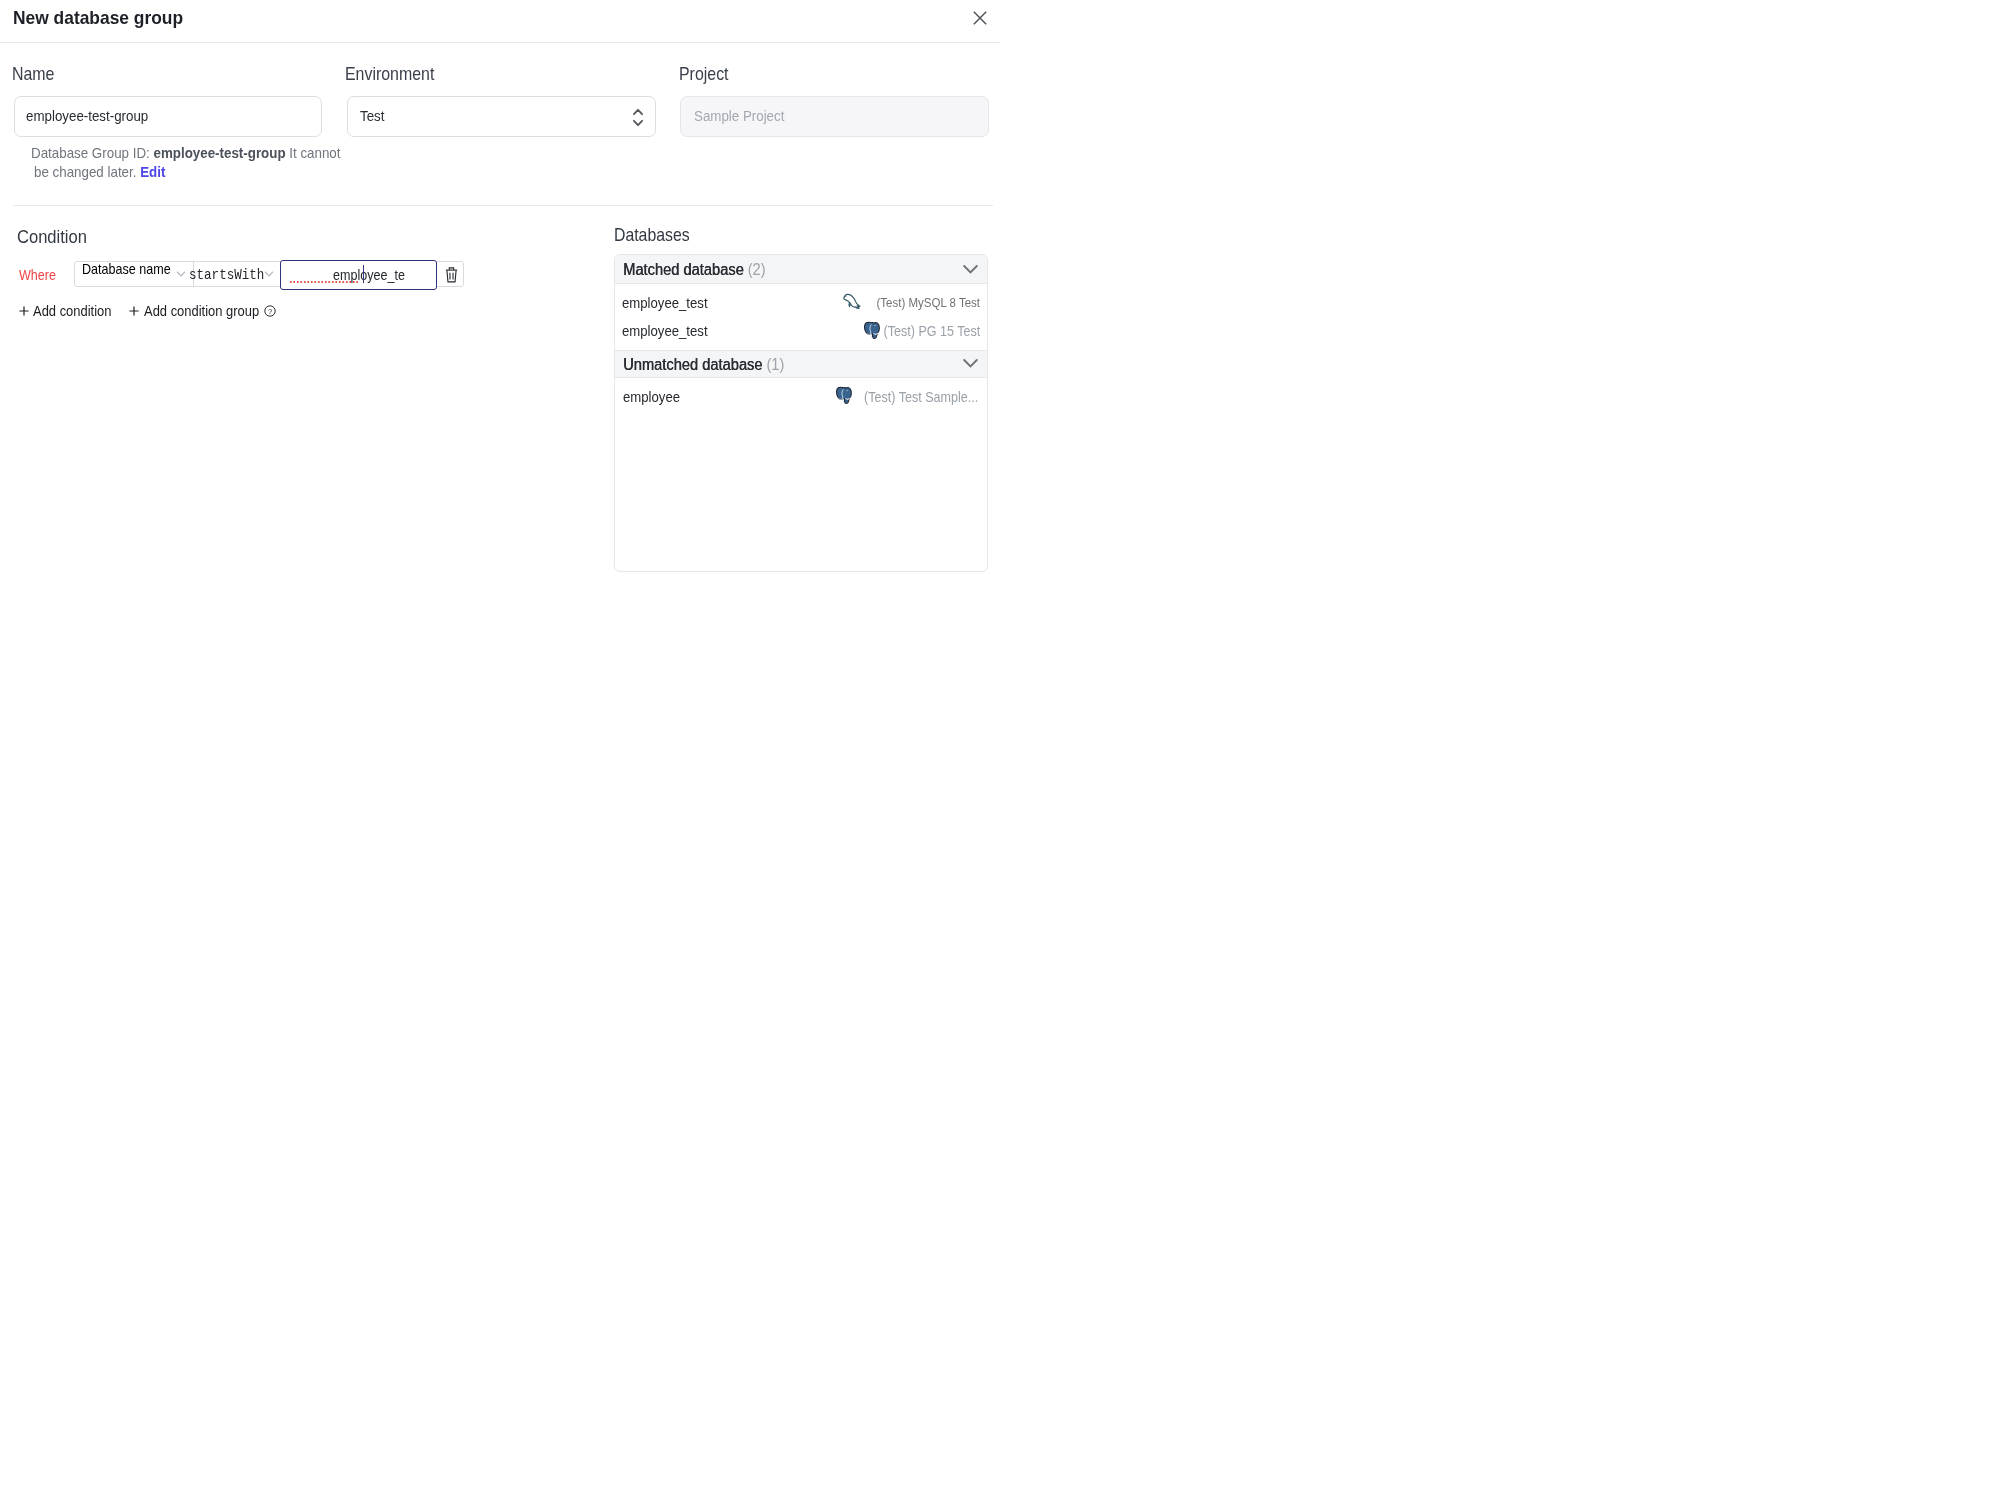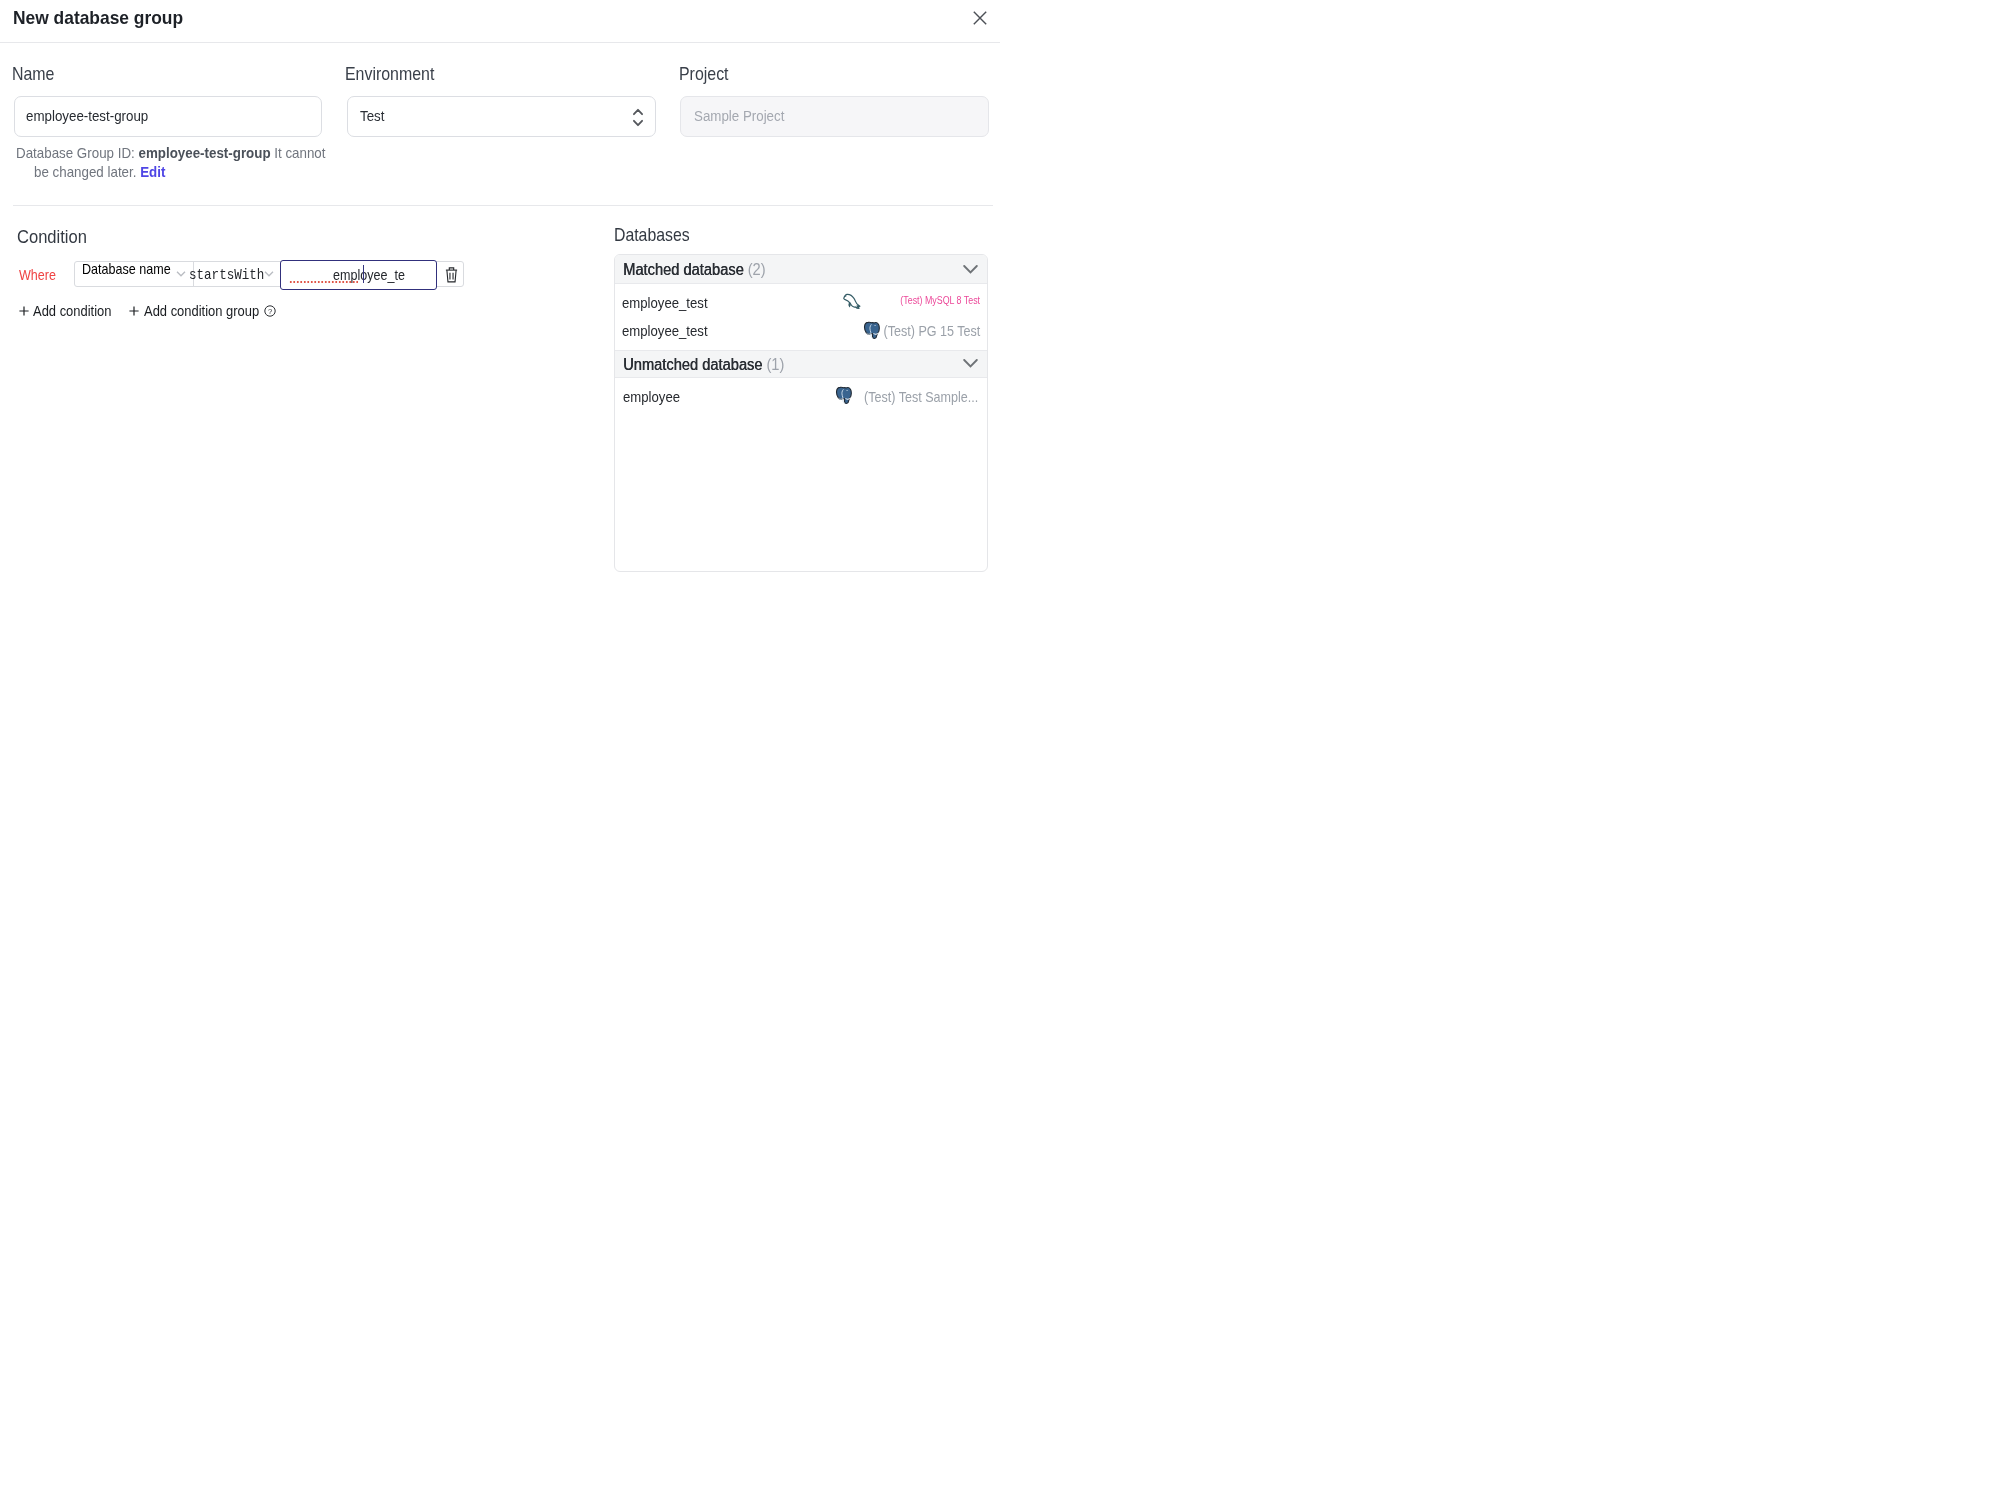--- a/index.html
+++ b/index.html
@@ -31,21 +31,21 @@
 <div class="abs inbox" style="left:347px;top:96px;width:308.5px;height:40.5px;"></div>
 <div class="abs" style="left:359.5px;top:107.3px;font-size:15.5px;color:#2b2f36;"><span class="sx">Test</span></div>
 <svg class="abs" style="left:631.8px;top:106.6px;" width="12" height="21" viewBox="0 0 12 21" fill="none">
     <path d="M1.9 7.2L6 2.8L10.1 7.2" stroke="#54575c" stroke-width="1.8" stroke-linecap="round" stroke-linejoin="round"></path>
     <path d="M1.9 13.8L6 18.2L10.1 13.8" stroke="#54575c" stroke-width="1.8" stroke-linecap="round" stroke-linejoin="round"></path>
   </svg>
 
 <div class="abs inbox" style="left:680px;top:96px;width:308.5px;height:40.5px;background:#f6f6f8;border-color:#e5e6ea;"></div>
 <div class="abs" style="left:693.5px;top:107.3px;font-size:15.5px;color:#a4a8b0;"><span class="sx">Sample Project</span></div>
 
-<div class="abs" id="helper1" style="left:16px;top:144.6px;font-size:14.6px;color:#70757e;"><span class="sx915">Database Group ID: <b style="color:#4b515a;">employee-test-group</b> It cannot</span></div>
+<div class="abs" id="helper1" style="left:31px;top:144.6px;font-size:14.6px;color:#70757e;"><span class="sx915">Database Group ID: <b style="color:#4b515a;">employee-test-group</b> It cannot</span></div>
 <div class="abs" id="helper2" style="left:13.2px;top:164.1px;font-size:14.6px;color:#70757e;margin-left:21px;"><span class="sx915">be changed later. <b style="color:#4f46e5;">Edit</b></span></div>
 
 <div class="abs hr" style="left:13px;top:205px;width:980px;"></div>
 
 <div class="abs hd" id="hcond" style="left:16.5px;top:226.4px;"><span class="sx" style="transform:scaleX(.90);">Condition</span></div>
 <div class="abs" style="left:19px;top:266.9px;font-size:14.6px;color:#ef4444;"><span class="sx">Where</span></div>
 
 <div class="abs" style="left:73.5px;top:260.6px;width:390.5px;height:26.8px;border:1px solid #d9dbdf;border-radius:3px;box-sizing:border-box;"></div>
 <div class="abs" style="left:192.5px;top:261px;width:1px;height:26px;background:#d9dbdf;"></div>
 <div class="abs" style="left:81.5px;top:261px;font-size:14.6px;color:#000000;"><span class="sx">Database name</span></div>
@@ -96,21 +96,21 @@
 <svg class="abs" style="left:962.5px;top:264.9px;" width="15" height="9" viewBox="0 0 15 9" fill="none">
     <path d="M1.2 1L7.5 7.4L13.8 1" stroke="#6f7377" stroke-width="1.9" stroke-linecap="round"></path>
   </svg>
 
 <div class="abs" style="left:622px;top:294.3px;font-size:15.3px;color:#272a2f;"><span class="sx">employee_test</span></div>
 <svg class="abs" id="mysqlicon" style="left:841.8px;top:292.2px;" width="19.2" height="19" viewBox="0 0 17 16" preserveAspectRatio="none" fill="none">
 <path d="M1.5 5.4C2.2 3.4 3.4 2.1 4.6 2.0C6.8 1.9 9.2 3.3 10.6 5.4C11.6 6.9 12.1 8.4 13.1 9.8C13.7 10.6 14.9 11.2 15.9 11.9C15.0 12.2 14.1 12.1 13.3 11.7C13.8 12.4 14.6 13.0 15.2 13.7C14.0 13.8 12.8 13.4 12.0 12.6C10.9 12.9 9.9 12.6 9.1 11.9C8.3 11.2 7.7 10.3 7.2 9.4C6.1 7.9 4.2 6.8 2.4 6.2C2.0 6.0 1.6 5.7 1.5 5.4Z" stroke="#355c66" stroke-width="1" stroke-linejoin="round"></path>
 <path d="M6.6 9.0C6.1 9.9 6.1 11.0 6.7 12.1C7.3 11.4 7.5 10.4 7.3 9.6" stroke="#355c66" stroke-width="1" stroke-linecap="round" fill="#fff"></path>
 <circle cx="3.3" cy="3.8" r="0.5" fill="#355c66"></circle>
 </svg>
-<div class="abs" style="right:20px;top:295px;font-size:10px;color:#ec4899;"><span class="sxr">(Test) MySQL 8 Test</span></div>
+<div class="abs" style="right:20px;top:295px;font-size:13px;color:#737373;"><span class="sxr">(Test) MySQL 8 Test</span></div>
 
 <div class="abs" style="left:622px;top:322.4px;font-size:15.3px;color:#272a2f;"><span class="sx">employee_test</span></div>
 <svg class="abs" id="pgicon1" style="left:862.7px;top:321.1px;" width="17.9" height="18.6" viewBox="0 0 16 17.5" preserveAspectRatio="none" fill="none">
 <path d="M4.6 1.3C2.9 1.4 1.6 2.8 1.4 4.9C1.2 7.0 1.8 9.3 2.9 10.9C3.6 11.9 4.6 12.6 5.6 12.5C6.2 12.4 6.6 12.1 6.9 11.7C7.4 11.9 8.0 11.9 8.5 11.8L8.5 14.4C8.5 15.7 9.2 16.5 10.3 16.5C11.4 16.4 12.0 15.6 12.1 14.3C12.3 12.9 12.9 12.1 13.5 11.0C14.8 8.9 15.0 5.1 13.8 3.0C12.9 1.6 11.2 1.1 9.9 1.9C9.3 1.5 8.5 1.4 7.8 1.7C6.9 1.3 5.7 1.2 4.6 1.3Z" fill="#39648f" stroke="#222b35" stroke-width="1" stroke-linejoin="round"></path>
 <path d="M7.5 3.2C6.2 4.7 5.9 6.8 6.5 8.9C7.0 10.4 7.3 11.9 7.1 13.3C7.0 14.6 7.5 15.7 8.6 16.0" fill="none" stroke="#cfe0ee" stroke-width="0.85"></path>
 <path d="M9.6 11.9C10.8 12.7 12.8 12.5 14.1 11.3" stroke="#fff" stroke-width="0.9" stroke-linecap="round"></path>
 <path d="M3.4 11.8C4.2 12.6 5.4 12.7 6.3 12.0" stroke="#cfe0ee" stroke-width="0.8" stroke-linecap="round"></path>
 <circle cx="10.8" cy="4.2" r="0.5" fill="#dce8f2"></circle>
 </svg>
 <div class="abs" style="right:20px;top:323.3px;font-size:14.2px;color:#9ba1a9;"><span class="sxr">(Test) PG 15 Test</span></div>

